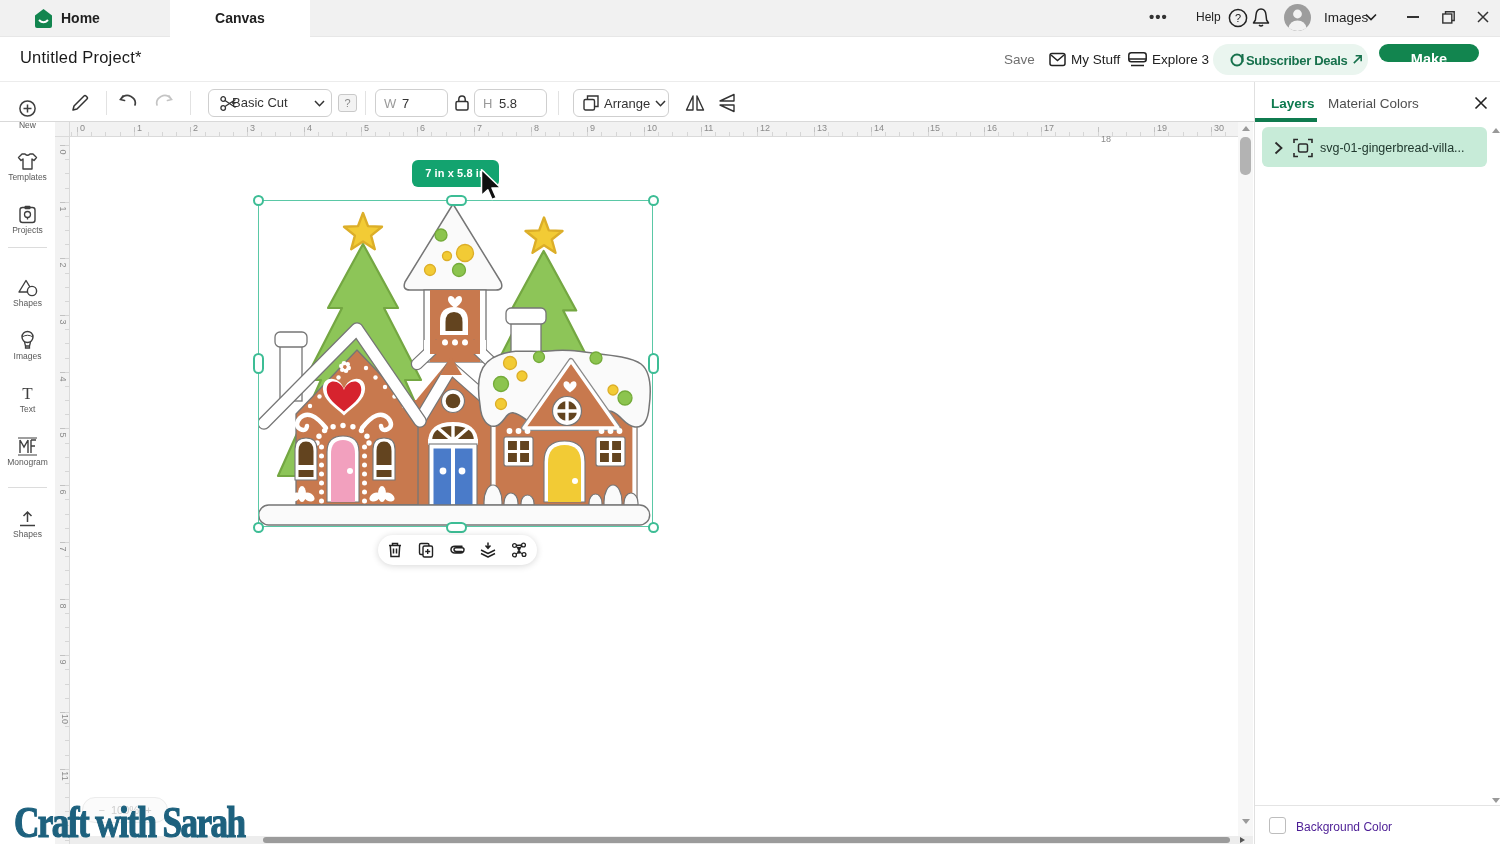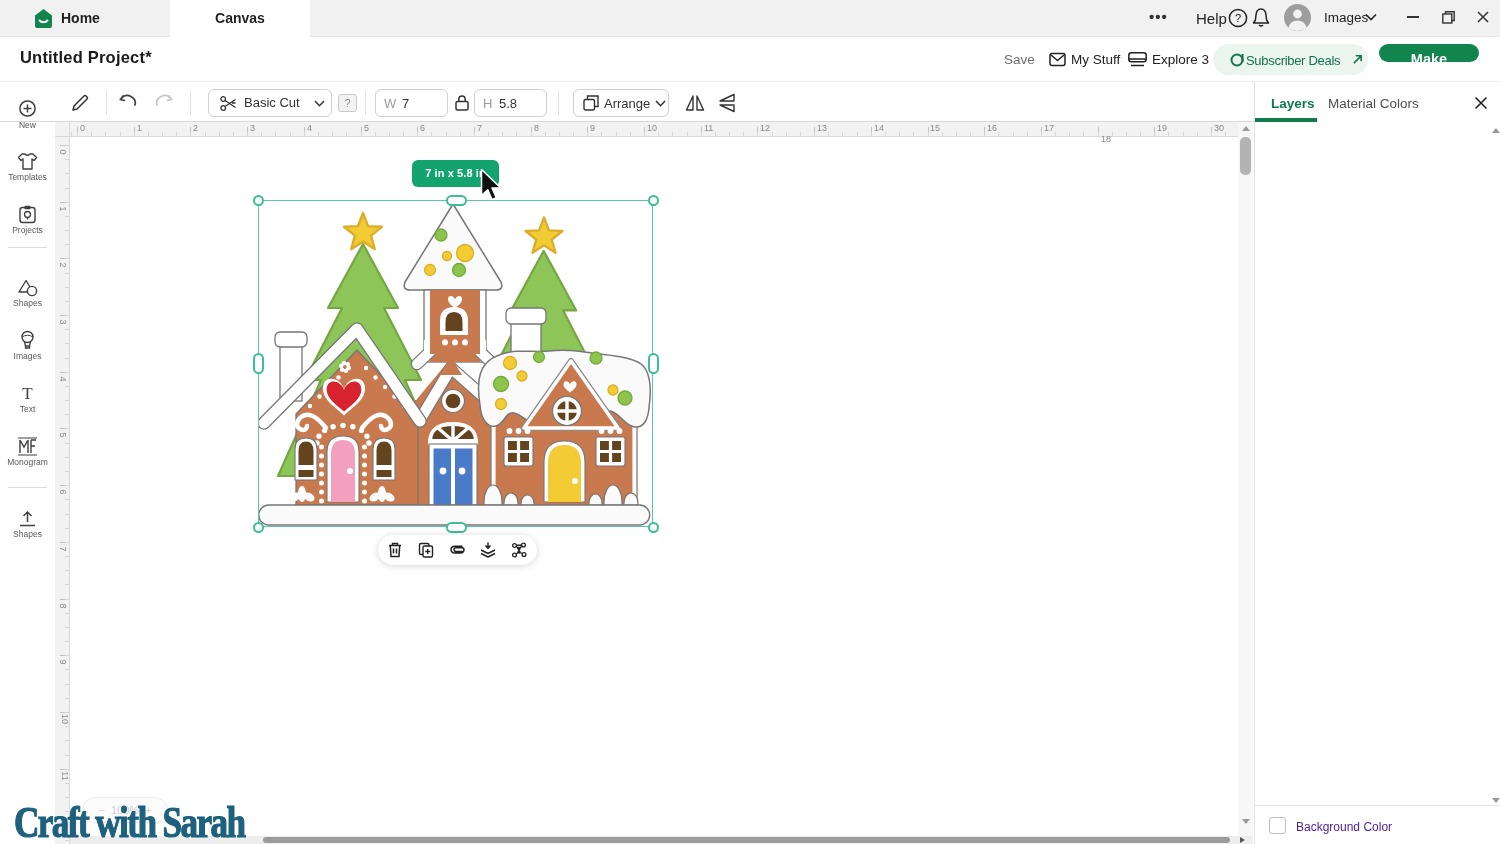--- a/index.html
+++ b/index.html
@@ -57,21 +57,21 @@
 
 <div id="hdr"></div>
 <div id="tabcv">Canvas</div>
 <svg class="abs" style="left:33px;top:8px" width="21" height="21" viewBox="0 0 21 21">
     <path d="M10.5,1 L19,7.5 L19,18 Q19,20 17,20 L4,20 Q2,20 2,18 L2,7.5 Z" fill="#12854f"></path>
     <path d="M6,12 Q10.5,16.5 15,12" stroke="#fff" stroke-width="2" fill="none"></path>
   </svg>
 <div class="htxt" style="left:61px">Home</div>
 
 <div class="abs" style="left:1149px;top:8px;font-size:15px;color:#333;letter-spacing:1px;font-weight:700">•••</div>
-<div class="abs" style="left:1196px;top:10px;font-size:15px;color:#222">Help</div>
+<div class="abs" style="left:1196px;top:10px;font-size:12px;color:#222">Help</div>
 <svg class="abs" style="left:1228px;top:8px" width="20" height="20" viewBox="0 0 20 20">
     <circle cx="10" cy="10" r="8.6" fill="none" stroke="#222" stroke-width="1.5"></circle>
     <text x="10" y="14" font-size="11" text-anchor="middle" fill="#222" font-family="Liberation Sans">?</text>
   </svg>
 <svg class="abs" style="left:1251px;top:7px" width="20" height="22" viewBox="0 0 20 22">
     <path d="M10,2 Q14.5,2 15,8 L15.6,13 L17.5,16 L2.5,16 L4.4,13 L5,8 Q5.5,2 10,2 Z" fill="none" stroke="#222" stroke-width="1.5" stroke-linejoin="round"></path>
     <path d="M8,18 Q10,20 12,18" stroke="#222" stroke-width="1.5" fill="none"></path>
   </svg>
 <svg class="abs" style="left:1284px;top:4px" width="27" height="27" viewBox="0 0 27 27">
     <circle cx="13.5" cy="13.5" r="13.5" fill="#9d9d9d"></circle>
@@ -85,38 +85,38 @@
 <div class="abs" style="left:1407px;top:16px;width:12px;height:1.6px;background:#333"></div>
 <svg class="abs" style="left:1442px;top:11px" width="13" height="13" viewBox="0 0 13 13">
     <rect x="0.8" y="3" width="9" height="9" fill="none" stroke="#333" stroke-width="1.4"></rect>
     <path d="M3.5,3 L3.5,0.8 L12.2,0.8 L12.2,9.5 L9.8,9.5" fill="none" stroke="#333" stroke-width="1.4"></path>
   </svg>
 <svg class="abs" style="left:1477px;top:11px" width="12" height="12" viewBox="0 0 12 12">
     <path d="M1,1 L11,11 M11,1 L1,11" stroke="#333" stroke-width="1.5"></path>
   </svg>
 
 <div id="row2"></div>
-<div class="abs" style="left:20px;top:48px;font-size:16.5px;font-weight:700;color:#1a1a1a;letter-spacing:0.2px">Untitled Project*</div>
+<div class="abs" style="left:20px;top:48px;font-size:16.5px;font-weight:400;color:#1a1a1a;letter-spacing:0.2px">Untitled Project*</div>
 <div class="abs" style="left:1004px;top:52px;font-size:13.5px;color:#6f6f6f">Save</div>
 <svg class="abs" style="left:1049px;top:51px" width="17" height="17" viewBox="0 0 17 17">
     <rect x="1" y="2.5" width="15" height="12" rx="2" fill="none" stroke="#222" stroke-width="1.5"></rect>
     <path d="M2,4 L8.5,9.5 L15,4" fill="none" stroke="#222" stroke-width="1.5"></path>
   </svg>
 <div class="abs" style="left:1071px;top:52px;font-size:13.5px;color:#222">My Stuff</div>
 <svg class="abs" style="left:1128px;top:52px" width="19" height="15" viewBox="0 0 19 15">
     <rect x="0.8" y="0.8" width="17.4" height="9" rx="2.5" fill="none" stroke="#222" stroke-width="1.5"></rect>
     <path d="M0.8,7 L18.2,7 M3,13.5 L16,13.5" stroke="#222" stroke-width="1.5"></path>
   </svg>
 <div class="abs" style="left:1152px;top:52px;font-size:13.5px;color:#222">Explore 3</div>
 <div class="abs" style="left:1213px;top:44px;width:155px;height:31px;background:#eaf5ef;border-radius:16px"></div>
 <svg class="abs" style="left:1229px;top:51px" width="17" height="17" viewBox="0 0 17 17">
     <circle cx="8" cy="9" r="5.5" fill="none" stroke="#17714c" stroke-width="2"></circle>
     <path d="M13.5,3 L13.5,11" stroke="#17714c" stroke-width="2"></path>
   </svg>
-<div class="abs" style="left:1246px;top:53px;font-size:13px;font-weight:400;color:#17714c;letter-spacing:-0.3px">Subscriber Deals</div>
+<div class="abs" style="left:1246px;top:53px;font-size:13px;font-weight:700;color:#17714c;letter-spacing:-0.3px">Subscriber Deals</div>
 <svg class="abs" style="left:1352px;top:54px" width="11" height="11" viewBox="0 0 12 12">
     <path d="M2,10 L10,2 M4,2 L10,2 L10,8" stroke="#17714c" stroke-width="1.7" fill="none"></path>
   </svg>
 <div class="abs" style="left:1379px;top:44px;width:100px;height:18px;background:#12854f;border-radius:16px;color:#fff;font-size:14.5px;font-weight:700;text-align:center;line-height:31px">Make</div>
 
 <div id="tbar"></div>
 <svg class="abs" style="left:71px;top:93px" width="19" height="19" viewBox="0 0 19 19">
     <path d="M2,17 L3,13 L13,3 Q14,2 15,3 L16,4 Q17,5 16,6 L6,16 L2,17 Z" fill="none" stroke="#333" stroke-width="1.5" stroke-linejoin="round"></path>
   </svg>
 <div class="vdiv" style="left:106px"></div>
@@ -126,21 +126,21 @@
 <svg class="abs" style="left:154px;top:94px" width="19" height="16" viewBox="0 0 19 16">
     <path d="M15,2 L17.5,5.5 L13.5,6.5 M17.3,5.3 Q13,-0.5 7,2.5 Q1.5,5.5 3,11" fill="none" stroke="#c4c4c4" stroke-width="1.7" stroke-linecap="round"></path>
   </svg>
 <div class="vdiv" style="left:190px"></div>
 <div class="fld" style="left:208px;width:124px"></div>
 <svg class="abs" style="left:220px;top:95px" width="17" height="17" viewBox="0 0 17 17">
     <circle cx="3.2" cy="4" r="2.3" fill="none" stroke="#333" stroke-width="1.3"></circle>
     <circle cx="3.2" cy="13" r="2.3" fill="none" stroke="#333" stroke-width="1.3"></circle>
     <path d="M5,5.5 L15.5,12.5 M5,11.5 L15.5,4.5 M12,8 L15.5,8" stroke="#333" stroke-width="1.3"></path>
   </svg>
-<div class="abs" style="left:244px;top:95px;font-size:13px;color:#333">Basic Cut</div>
+<div class="abs" style="left:232px;top:95px;font-size:13px;color:#333">Basic Cut</div>
 <svg class="abs" style="left:314px;top:100px" width="11" height="7" viewBox="0 0 11 7">
     <path d="M1,1 L5.5,5.7 L10,1" stroke="#333" stroke-width="1.5" fill="none"></path>
   </svg>
 <div class="abs" style="left:338px;top:94px;width:19px;height:18px;background:#f3f3f3;border:1px solid #c9c9c9;border-radius:3px;font-size:11px;color:#8a8a8a;text-align:center;line-height:17px">?</div>
 <div class="vdiv" style="left:365px"></div>
 <div class="fld" style="left:375px;width:73px"></div>
 <div class="abs" style="left:384px;top:96px;font-size:13px;color:#9a9a9a">W</div>
 <div class="abs" style="left:402px;top:96px;font-size:13px;color:#333">7</div>
 <svg class="abs" style="left:455px;top:95px" width="14" height="16" viewBox="0 0 14 16">
     <rect x="1" y="6.5" width="12" height="8.5" rx="1.5" fill="none" stroke="#333" stroke-width="1.5"></rect>
@@ -476,20 +476,30 @@
   </div>
 <div class="abs" style="left:1240px;top:837px;width:0;height:0;border-top:3.5px solid transparent;border-bottom:3.5px solid transparent;border-left:5px solid #555"></div>
 
 <div id="rpanel">
   <div class="abs" style="left:16px;top:14px;font-size:13.5px;font-weight:700;color:#0d7a4e">Layers</div>
   <div class="abs" style="left:73px;top:14px;font-size:13.5px;color:#4f4f4f">Material Colors</div>
   <svg class="abs" style="left:219px;top:14px" width="14" height="14" viewBox="0 0 14 14">
       <path d="M1.5,1.5 L12.5,12.5 M12.5,1.5 L1.5,12.5" stroke="#222" stroke-width="1.6"></path>
     </svg>
   <div class="abs" style="left:0;top:36px;width:62px;height:3.5px;background:#0f7b4f"></div>
+  <div id="layerrow">
+    <svg class="abs" style="left:12px;top:14px" width="9" height="14" viewBox="0 0 9 14">
+        <path d="M1.5,1.5 L7.5,7 L1.5,12.5" stroke="#2a2a2a" stroke-width="1.8" fill="none"></path>
+      </svg>
+    <svg class="abs" style="left:31px;top:11px" width="20" height="20" viewBox="0 0 20 20">
+        <path d="M1,5 L1,1.5 L5,1.5 M15,1.5 L19,1.5 L19,5 M19,15 L19,18.5 L15,18.5 M5,18.5 L1,18.5 L1,15" fill="none" stroke="#2a2a2a" stroke-width="1.6"></path>
+        <rect x="5.5" y="6" width="9" height="8" rx="1.5" fill="none" stroke="#2a2a2a" stroke-width="1.5"></rect>
+      </svg>
+    <div class="abs" style="left:58px;top:14px;font-size:12.5px;color:#20382e">svg-01-gingerbread-villa...</div>
+  </div>
   <div class="abs" style="left:237px;top:46px;width:0;height:0;border-left:4px solid transparent;border-right:4px solid transparent;border-bottom:5px solid #999"></div>
   <div class="abs" style="left:237px;top:716px;width:0;height:0;border-left:4px solid transparent;border-right:4px solid transparent;border-top:5px solid #999"></div>
   <div class="abs" style="left:0;top:723px;width:246px;height:1px;background:#e4e4e4"></div>
   <div class="abs" style="left:14px;top:735px;width:17px;height:17px;border:1.5px solid #bdbdbd;border-radius:3px;background:#fff"></div>
   <div class="abs" style="left:41px;top:738px;font-size:12px;color:#4c1d95">Background Color</div>
 </div>
 
 <div id="zoompill">−&nbsp;&nbsp;100%&nbsp;&nbsp;+</div>
 <div id="wm">Craft with Sarah</div>
 

